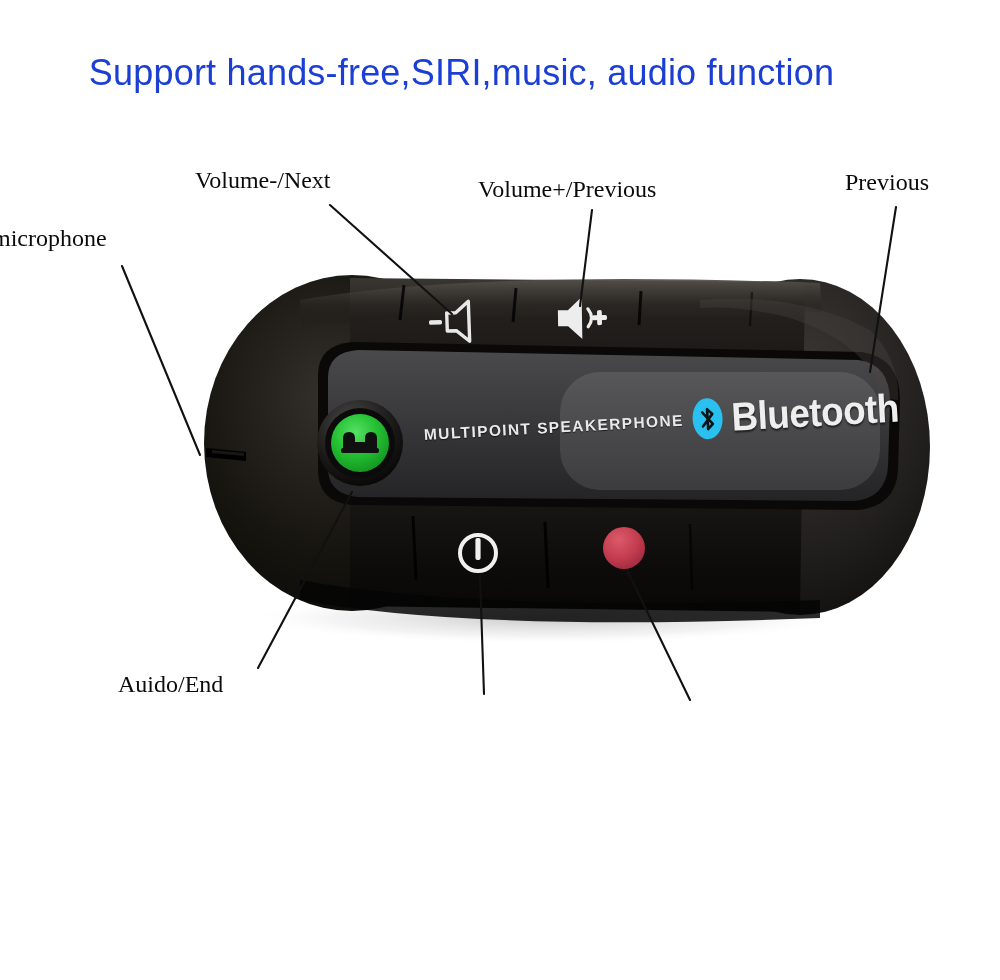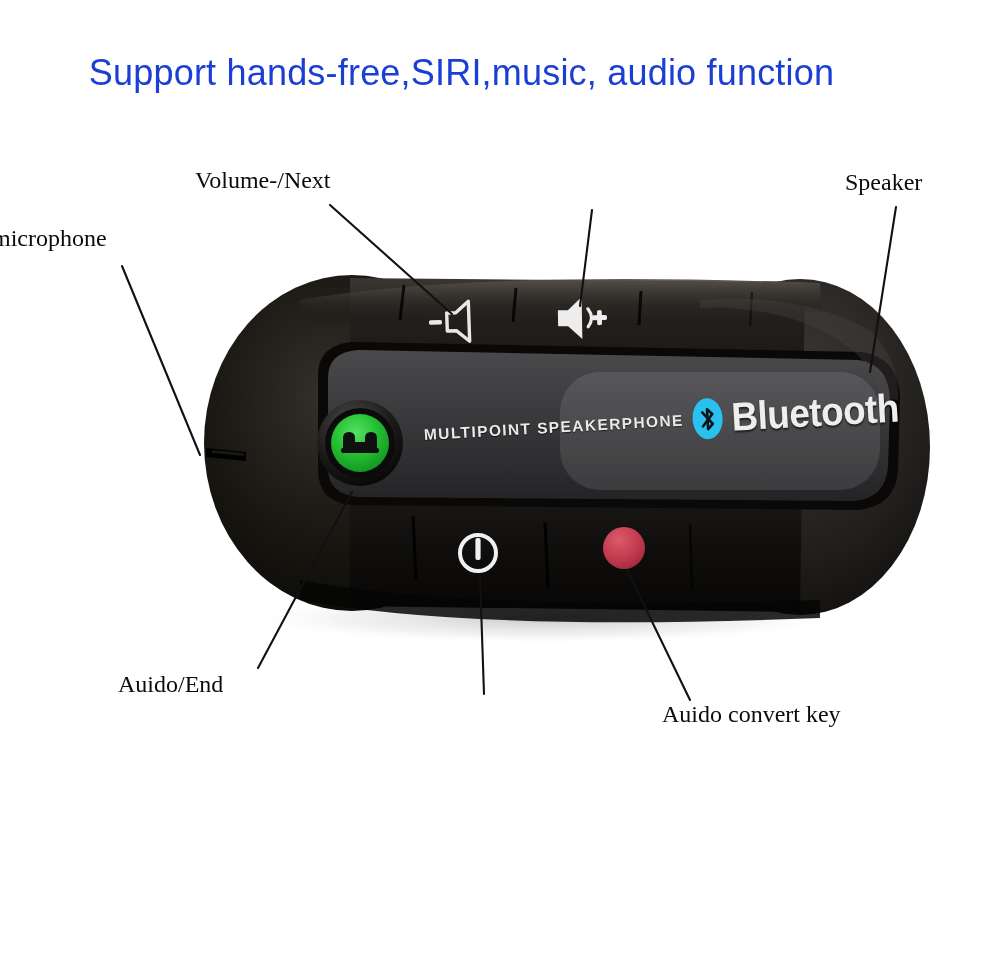--- a/index.html
+++ b/index.html
@@ -272,17 +272,17 @@
       <path d="M 592 210 L 580 306"></path>
       <path d="M 896 207 L 870 372"></path>
       <path d="M 258 668 L 352 492"></path>
       <path d="M 484 694 L 480 576"></path>
       <path d="M 690 700 L 627 570"></path>
     </g>
   </svg>
 
   <div class="label lbl-mic">microphone</div>
   <div class="label lbl-volnext">Volume-/Next</div>
-  <div class="label lbl-speaker">Speaker</div>
+  <div class="label lbl-volprev">Volume+/Previous</div>
+  <div class="label lbl-speaker">Previous</div>
   <div class="label lbl-answer">Auido/End</div>
-  <div class="label lbl-audio">Auido convert key</div>
 
 </div>
 
 </body></html>

